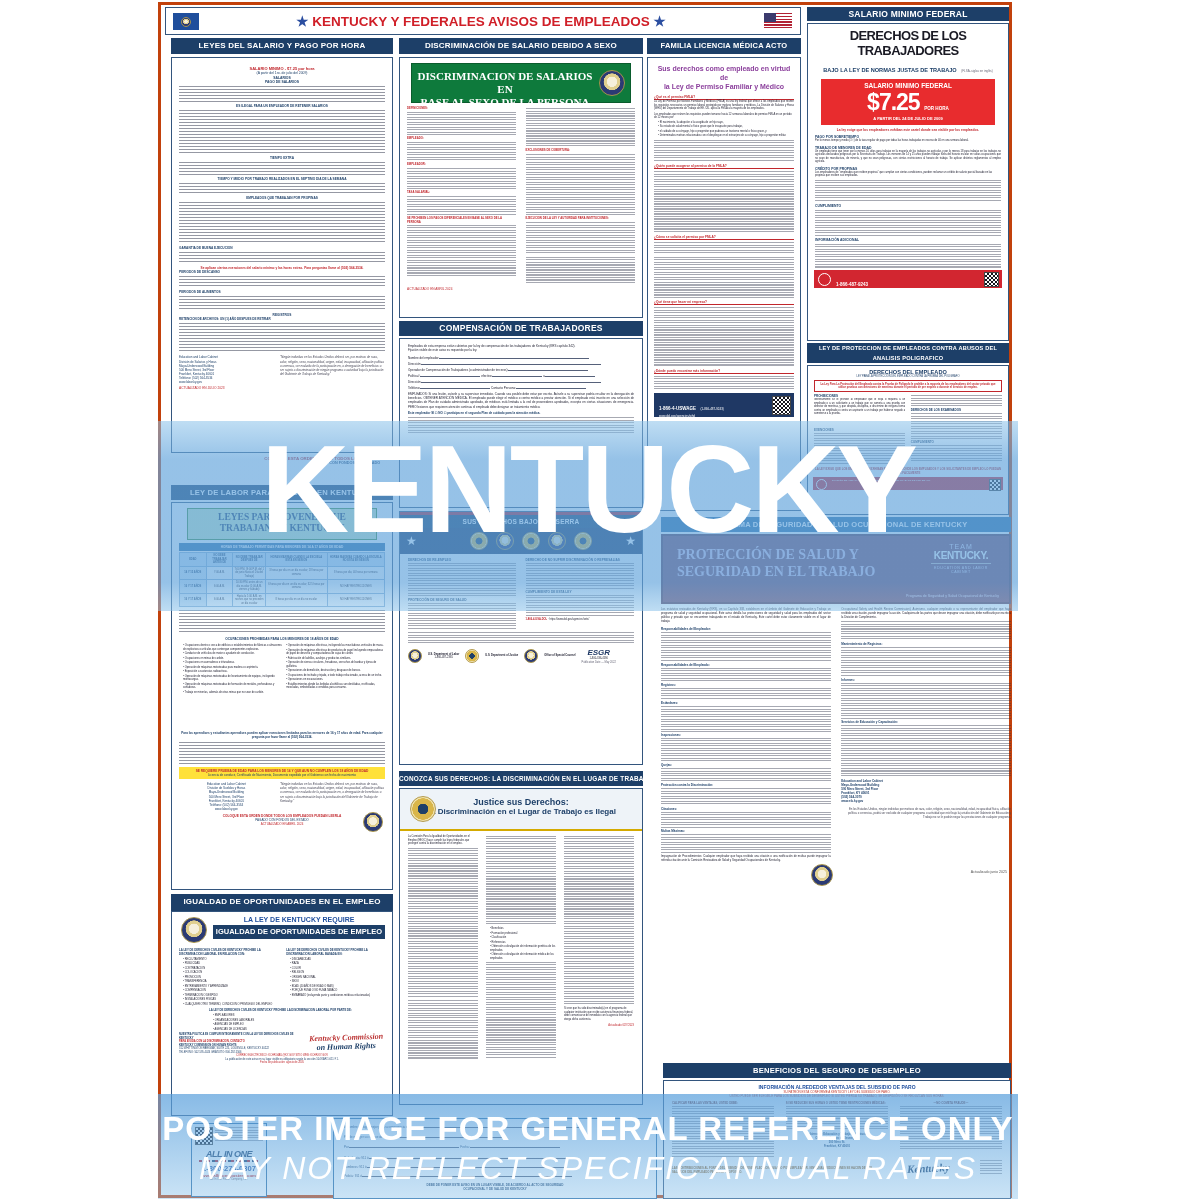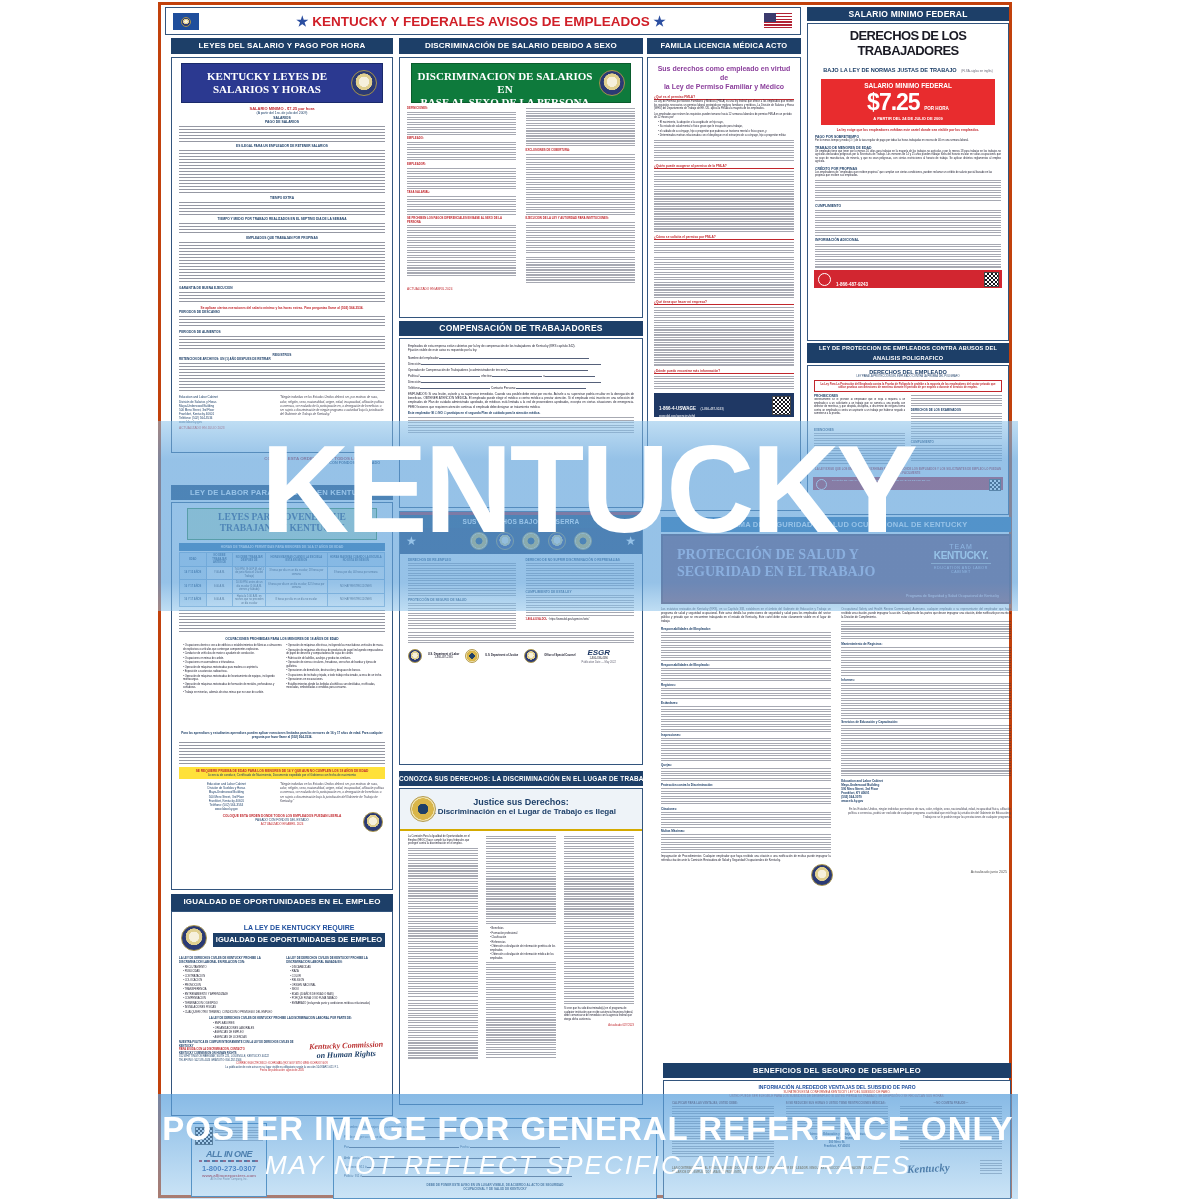--- a/index.html
+++ b/index.html
@@ -47,27 +47,20 @@
       <span class="star">★</span>
       <span>KENTUCKY Y FEDERALES AVISOS DE EMPLEADOS</span>
       <span class="star">★</span>
     </div>
     <div class="abs flag-us" style="right:8px;top:5px;width:28px;height:17px;position:absolute"></div>
   </div>
 
   <div class="abs bar" style="left:10px;top:33px;width:222px;height:16px;line-height:16px;font-size:8px">LEYES DEL SALARIO Y PAGO POR HORA</div>
 
   <div class="abs panel" style="left:10px;top:52px;width:222px;height:396px;padding:5px 7px">
-    <div style="position:relative;background:#2b3990;border:1px solid #1a2a6b;height:38px;margin:0 2px">
-      <div class="serif b ctr" style="color:#fff;font-size:11px;padding-top:6px;line-height:13px;padding-right:30px">
-        <div>KENTUCKY LEYES DE</div>
-        <div>SALARIOS Y HORAS</div>
-      </div>
-      <div class="abs seal" style="right:5px;top:6px;width:26px;height:26px"></div>
-    </div>
     <div class="ctr red b" style="font-size:4px;margin-top:3px">SALARIO MINIMO - $7.25 por hora</div>
     <div class="ctr navy" style="font-size:3.4px">(A partir del 1ro. de julio del 2009)</div>
     <div class="ctr navy b" style="font-size:3.4px;margin-top:1px">SALARIOS</div>
     <div class="ctr navy b" style="font-size:3.4px">PAGO DE SALARIOS</div>
     <div class="fp" style="height:16px;margin:2px 0"></div>
     <div class="ctr h3">ES ILEGAL PARA UN EMPLEADOR DE RETENER SALARIOS</div>
     <div class="fp" style="height:44px;margin:2px 0"></div>
     <div class="ctr h3">TIEMPO EXTRA</div>
     <div class="fp" style="height:13px;margin:2px 0"></div>
     <div class="ctr h3">TIEMPO Y MEDIO POR TRABAJO REALIZADOS EN EL SEPTIMO DIA DE LA SEMANA</div>
@@ -192,21 +185,21 @@
     <div class="ctr" style="margin-top:3px;position:relative">
       <div class="red b" style="font-size:3.2px">COLOQUE ESTA ORDEN DONDE TODOS LOS EMPLEADOS PUEDAN LEERLA</div>
       <div class="navy" style="font-size:3px">PAGADO CON FONDOS DEL ESTADO</div>
       <div class="red" style="font-size:3px">ACTUALIZADO EN ABRIL 2024</div>
       <div class="abs seal" style="right:2px;top:-2px;width:20px;height:20px"></div>
     </div>
   </div>
 
   <div class="abs bar" style="left:10px;top:889px;width:222px;height:22px;line-height:15px;font-size:8px">IGUALDAD DE OPORTUNIDADES EN EL EMPLEO</div>
 
-  <div class="abs panel" style="left:10px;top:906px;width:222px;height:205px;padding:12px 7px">
+  <div class="abs panel" style="left:10px;top:906px;width:222px;height:205px;padding:4px 7px">
     <div style="position:relative;height:30px">
       <div class="abs seal" style="left:2px;top:1px;width:26px;height:26px"></div>
       <div class="abs" style="left:34px;right:0;top:0">
         <div class="ctr b" style="color:#1f4f9e;font-size:7px">LA LEY DE KENTUCKY REQUIRE</div>
         <div class="ctr b" style="background:#1d3f68;color:#fff;font-size:7.5px;line-height:14px;height:14px;margin-top:2px">IGUALDAD DE OPORTUNIDADES DE EMPLEO</div>
       </div>
     </div>
     <div class="rowflex" style="margin-top:3px">
       <div style="width:48%">
         <div class="b navy t28">LA LEY DE DERECHOS CIVILES DE KENTUCKY PROHIBE LA DISCRIMINACION LABORAL EN RELACION CON:</div>
@@ -620,17 +613,17 @@
     <div class="ctr b red" style="font-size:4.4px">www.allinoneposters.com</div>
     <div class="ctr" style="color:#667;font-size:2.6px">All In One Poster Company, Inc.</div>
   </div>
 
   <div class="abs" style="left:-3px;top:416px;width:860px;height:190px;background:linear-gradient(180deg,rgba(139,194,234,.55),rgba(100,165,220,.68) 20%,rgba(100,165,220,.68) 85%,rgba(139,194,234,.55));pointer-events:none">
     <div class="ctr b" style="color:#fff;font-size:122px;letter-spacing:-3px;line-height:120px;margin-top:8px;transform:scaleY(1.02)">KENTUCKY</div>
   </div>
 
   <div class="abs" style="left:-3px;top:1089px;width:860px;height:105px;background:linear-gradient(180deg,rgba(90,160,220,.72),rgba(140,195,235,.45));pointer-events:none">
     <div class="ctr b" style="color:#fff;font-size:33px;letter-spacing:1px;margin-top:16px">POSTER IMAGE FOR GENERAL REFERENCE ONLY</div>
-    <div class="ctr" style="color:#fff;font-size:26px;font-style:italic;letter-spacing:2px;margin-top:2px">MAY NOT REFLECT SPECIFIC ANNUAL RATES</div>
+    <div class="ctr" style="color:#fff;font-size:32px;font-style:italic;letter-spacing:2px;margin-top:2px">MAY NOT REFLECT SPECIFIC ANNUAL RATES</div>
   </div>
 
  </div>
 </div>
 
 </body></html>

